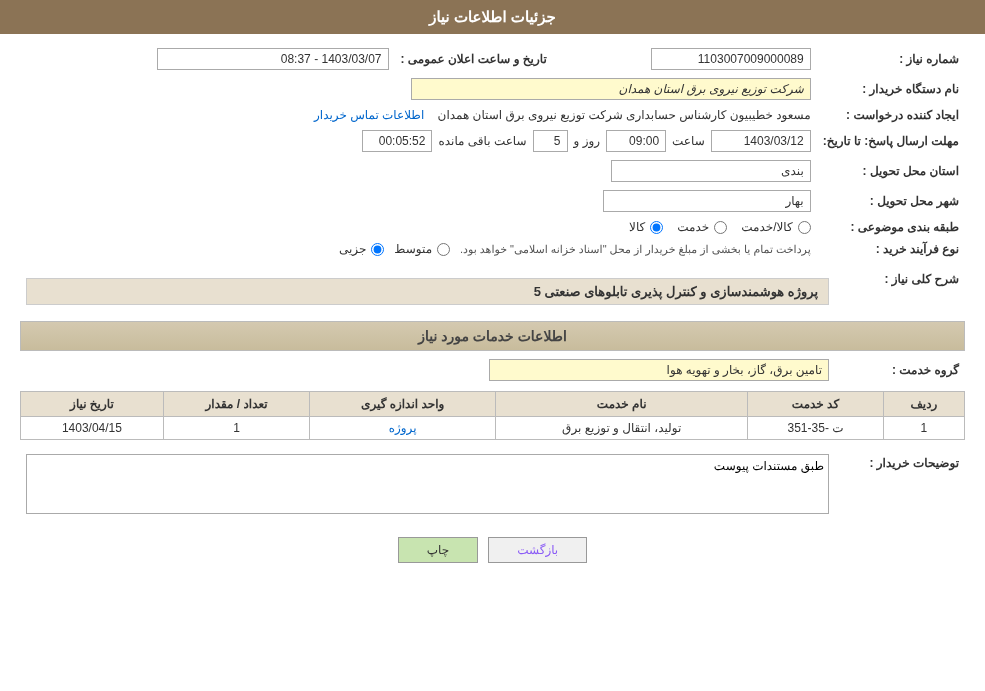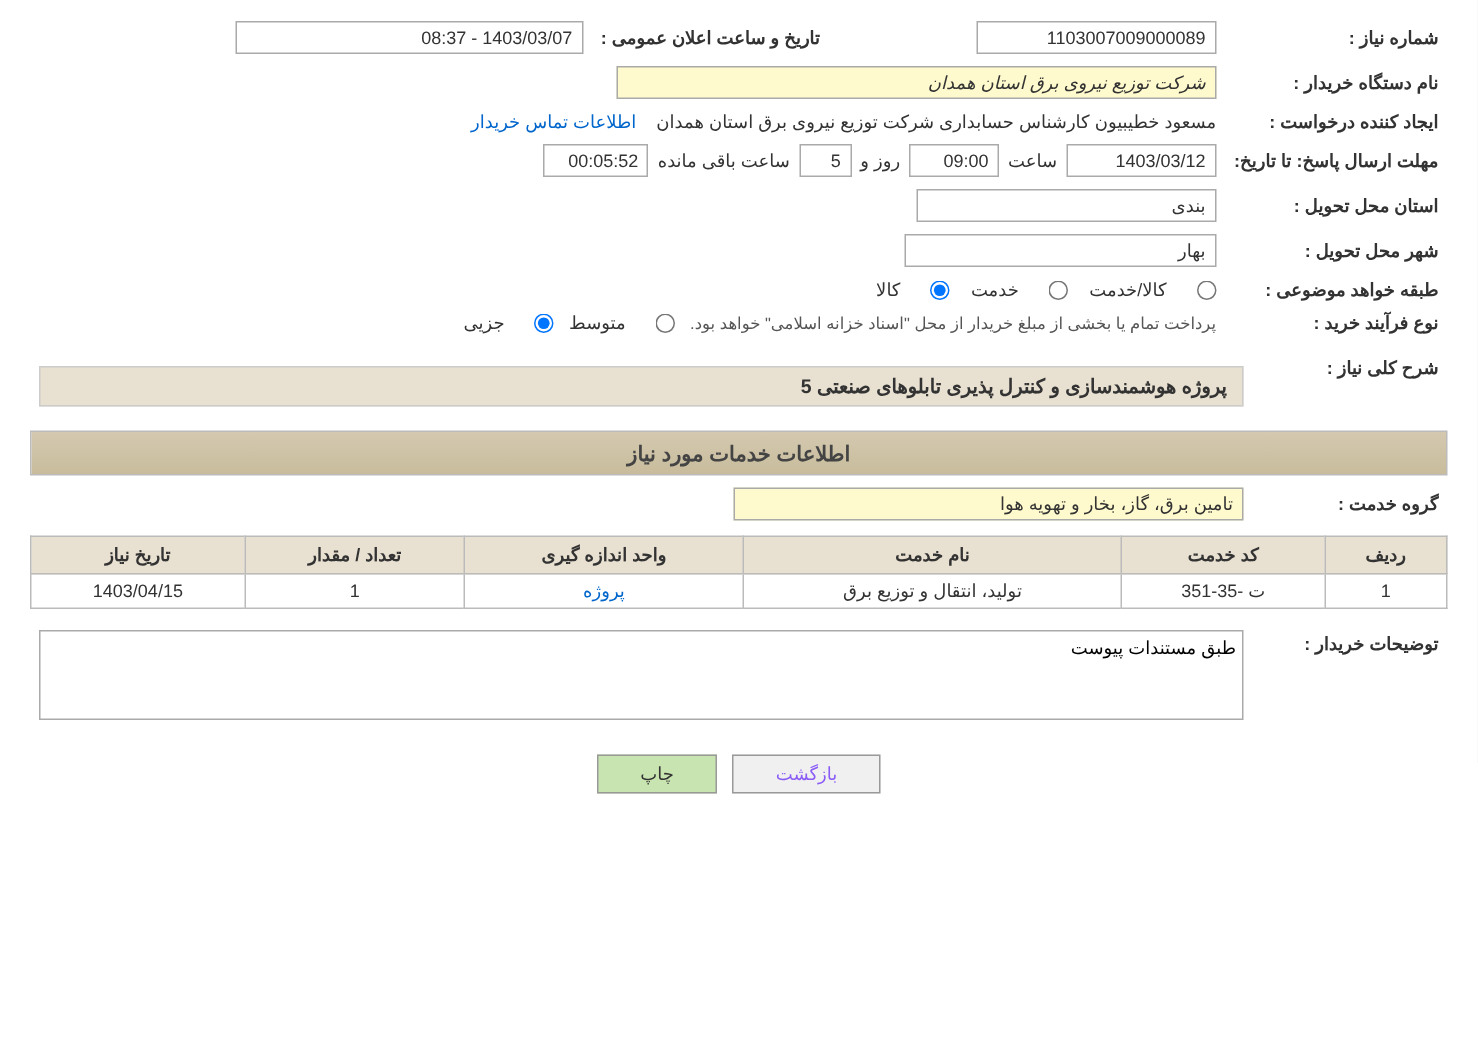--- a/index.html
+++ b/index.html
@@ -80,21 +80,21 @@
     }
     .radio-group {
       display: flex;
       gap: 14px;
       align-items: center;
       direction: rtl;
     }
     .radio-item {
       display: flex;
       align-items: center;
-      gap: 20px;
+      gap: 5px;
     }
     .purchase-type-row {
       display: flex;
       align-items: center;
       gap: 10px;
       direction: rtl;
     }
     .service-table {
       width: 100%;
       border-collapse: collapse;
@@ -156,20 +156,23 @@
       font-weight: bold;
       color: #444;
       margin-bottom: 4px;
     }
   </style>
 </head>
 <body>
 
 <div class="page-wrapper">
 
+  <div class="header-bar">
+    <span>جزئیات اطلاعات نیاز</span>
+  </div>
 
   <div class="content">
 
     <table class="form-table">
 
       <tbody>
           <tr>
         <td class="label-cell">شماره نیاز :</td>
         <td class="value-cell">
           <span class="input-field input-medium" style="display:inline-block;">1103007009000089</span>
@@ -218,21 +221,21 @@
       </tr>
 
       <tr>
         <td class="label-cell">شهر محل تحویل :</td>
         <td colspan="3" class="value-cell">
           <span class="input-field" style="display:inline-block;width:208px;">بهار</span>
         </td>
       </tr>
 
       <tr>
-        <td class="label-cell">طبقه خواهد موضوعی :</td>
+        <td class="label-cell">طبقه بندی موضوعی :</td>
         <td colspan="3" class="value-cell">
           <div class="radio-group">
             <div class="radio-item">
               <input type="radio" name="category" style="">
               <span>کالا/خدمت</span>
             </div>
             <div class="radio-item">
               <input type="radio" name="category" style="">
               <span>خدمت</span>
             </div>

